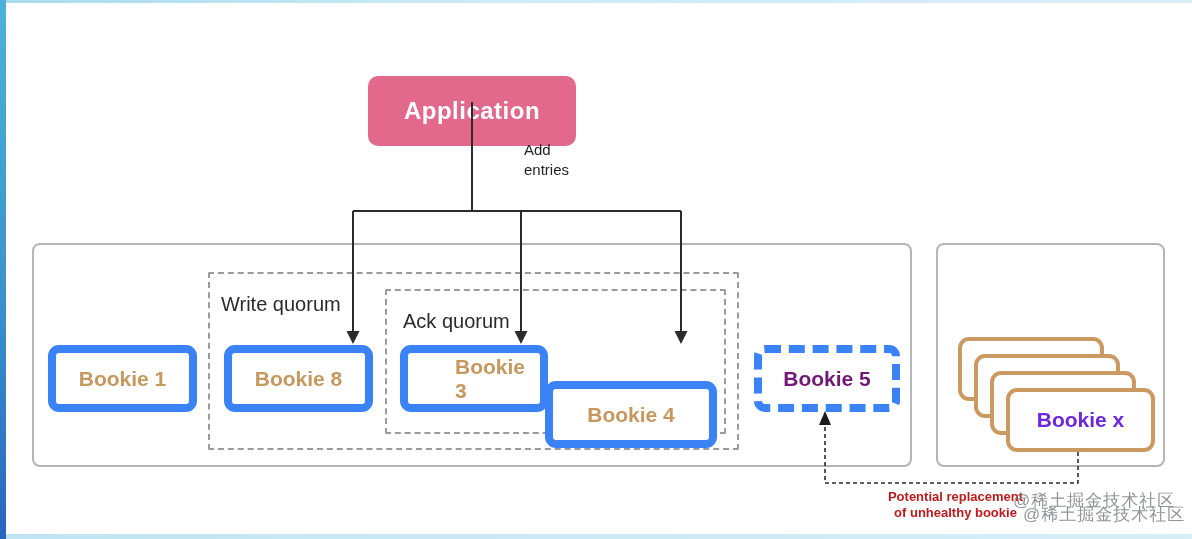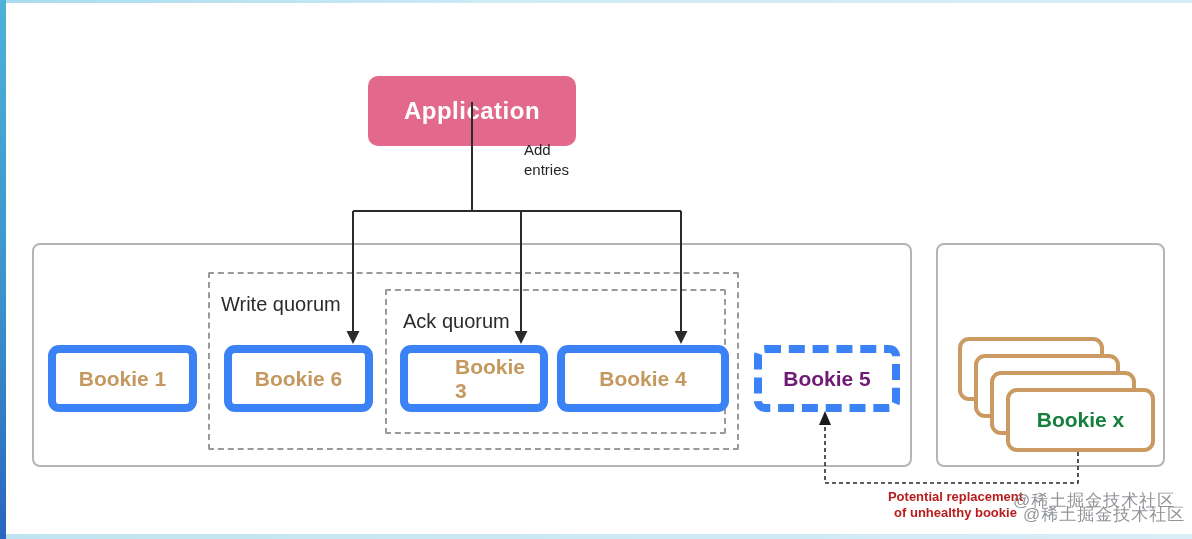--- a/index.html
+++ b/index.html
@@ -65,34 +65,34 @@
   
   .bookie {
     position: absolute; top: 345px; height: 67px;
     background: #ffffff; border: 8px solid #3b82f6; border-radius: 11px;
     display: flex; align-items: center; justify-content: center;
     font-size: 21px; font-weight: bold; color: #c4985e;
   }
   .b1 { left: 48px;  width: 149px; }
   .b2 { left: 224px; width: 149px; }
   .b3 { left: 400px; width: 148px; padding-left: 47px; }
-  .b4 { left: 557px; width: 172px; }
+  .b4 { left: 545px; width: 172px; margin-top: 36px; }
   .b5 { left: 754px; width: 146px; border-style: dashed; color: #701a75; }
   
   .stack-card {
     position: absolute; width: 146px; height: 64px;
     background: #ffffff; border: 4px solid #cb9a62; border-radius: 11px;
   }
   .c1 { left: 958px;  top: 337px; }
   .c2 { left: 974px;  top: 354px; }
   .c3 { left: 990px;  top: 371px; }
   .c4 {
     left: 1006px; top: 388px; width: 149px;
     display: flex; align-items: center; justify-content: center;
-    font-size: 21px; font-weight: bold; color: #15803d;
+    font-size: 21px; font-weight: bold; color: #6d28d9;
   }
   
   .replacement-label {
     position: absolute; left: 858px; top: 489px; width: 195px;
     text-align: center; font-size: 13px; line-height: 16px;
     font-weight: bold; color: #b91c1c;
   }
   
   .watermark {
     position: absolute; color: #85888c; opacity: .9;
@@ -120,21 +120,21 @@
   <div class="dashed-group group-write"></div>
   <div class="group-label label-write">Write quorum</div>
 
   <div class="dashed-group group-ack"></div>
   <div class="group-label label-ack">Ack quorum</div>
 
   <div class="bookie b1">
     <span>Bookie 1</span>
   </div>
   <div class="bookie b2">
-    <span>Bookie 6</span>
+    <span>Bookie 8</span>
   </div>
   <div class="bookie b3">
     <span>Bookie 3</span>
   </div>
   <div class="bookie b4">
     <span>Bookie 4</span>
   </div>
   <div class="bookie b5">
     <span>Bookie 5</span>
   </div>

